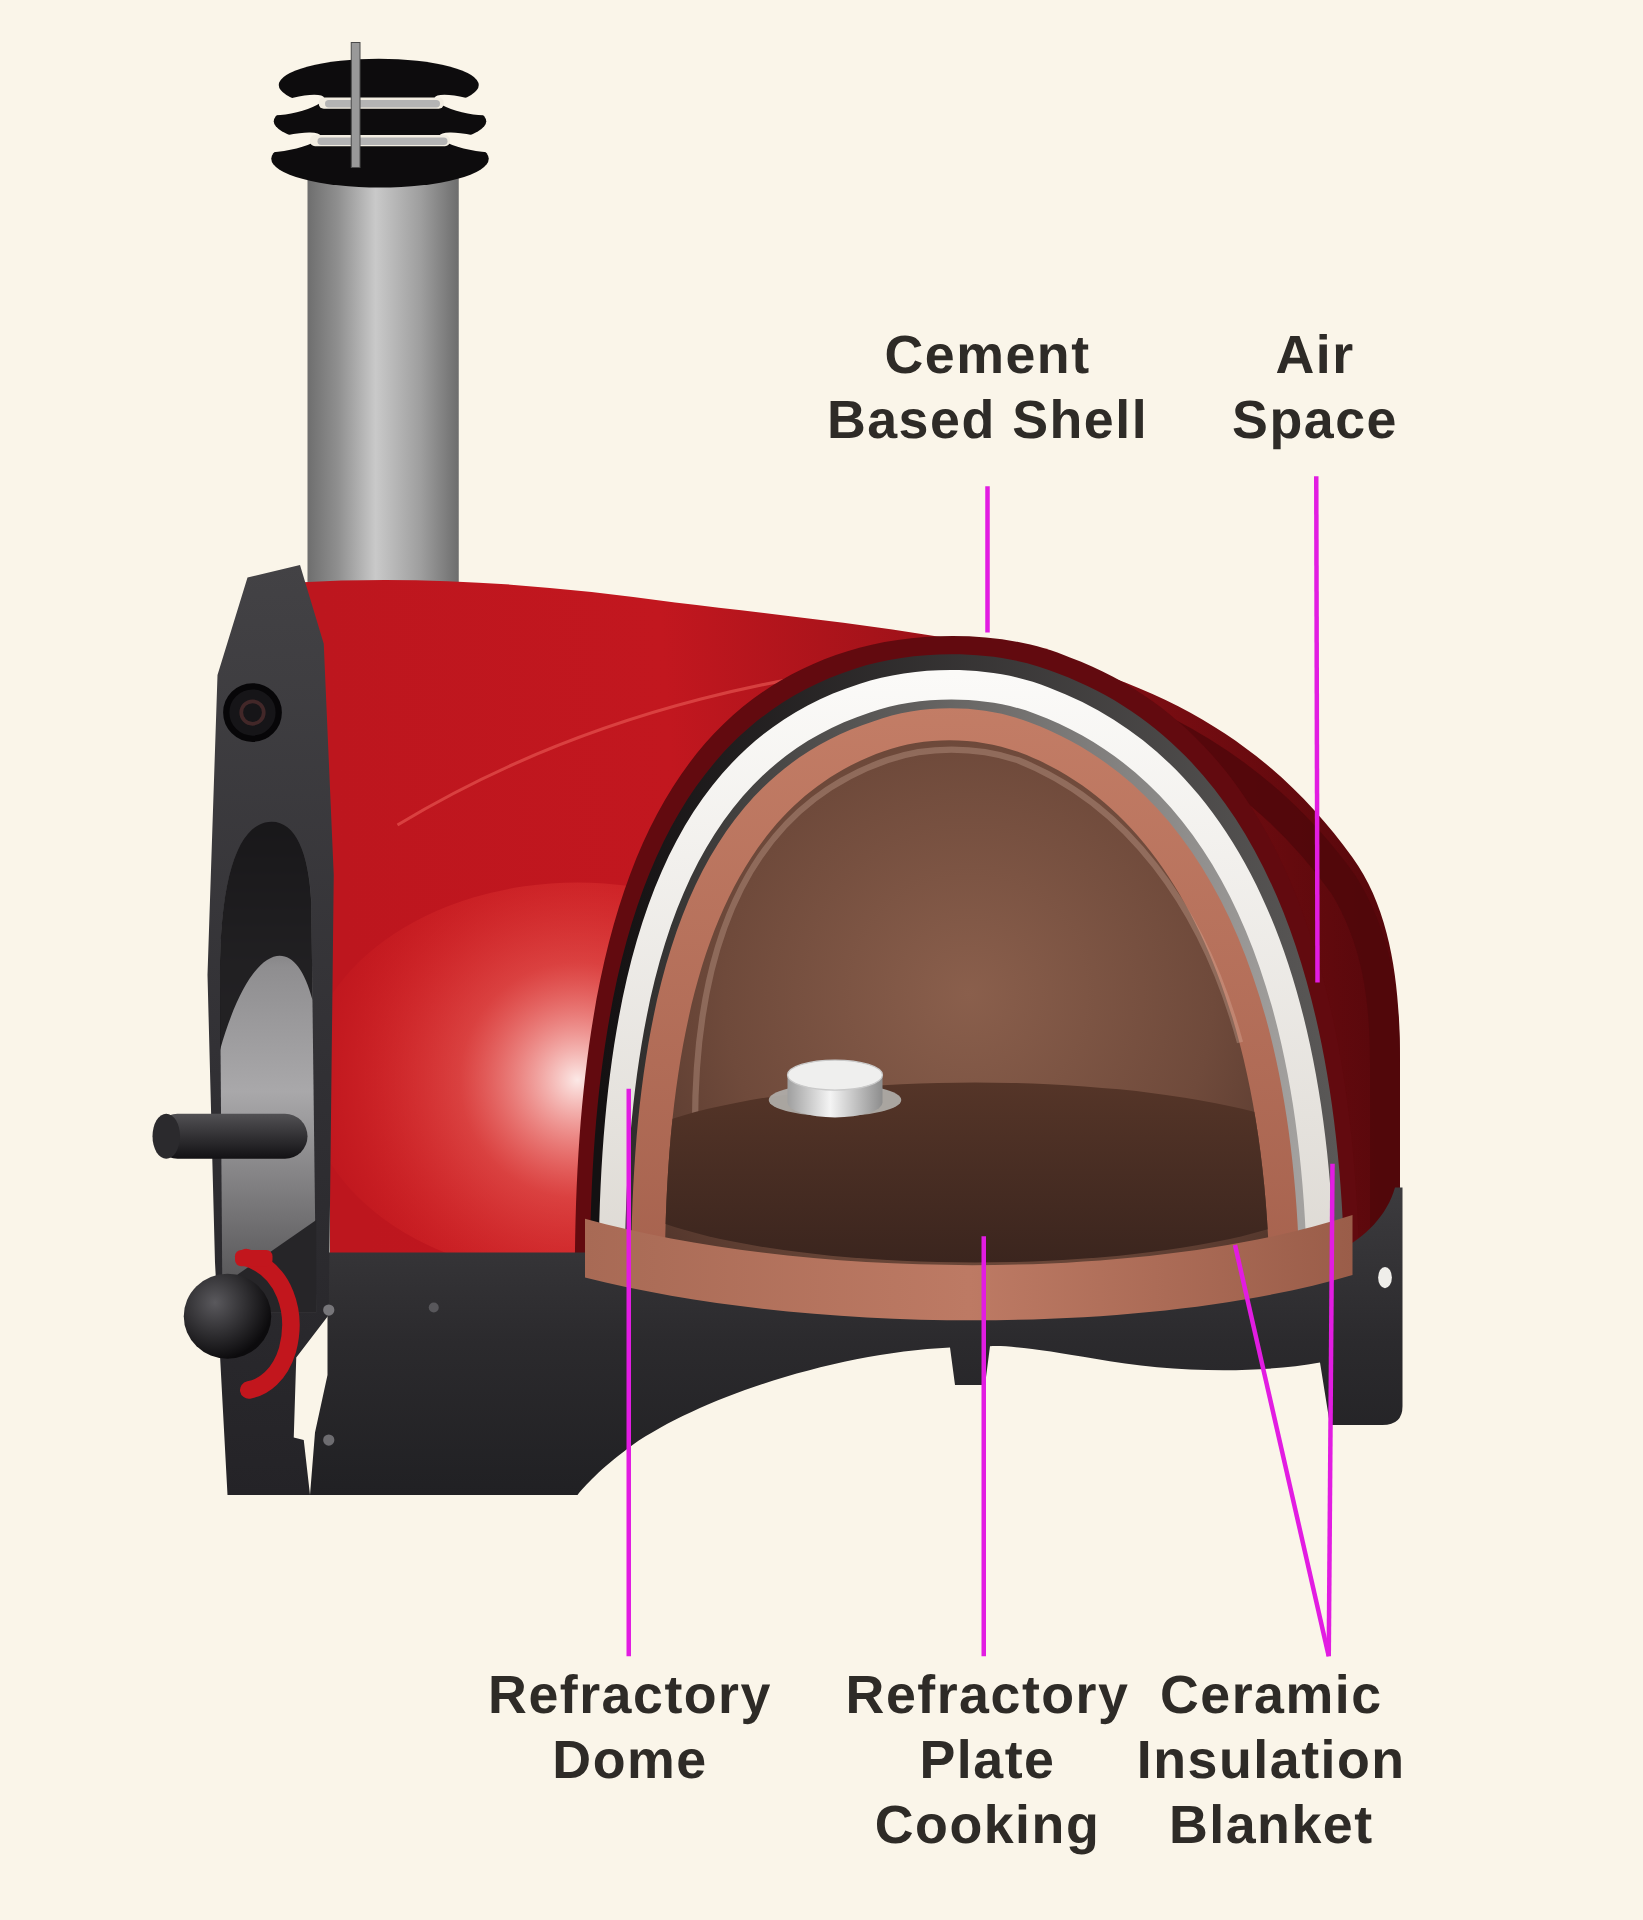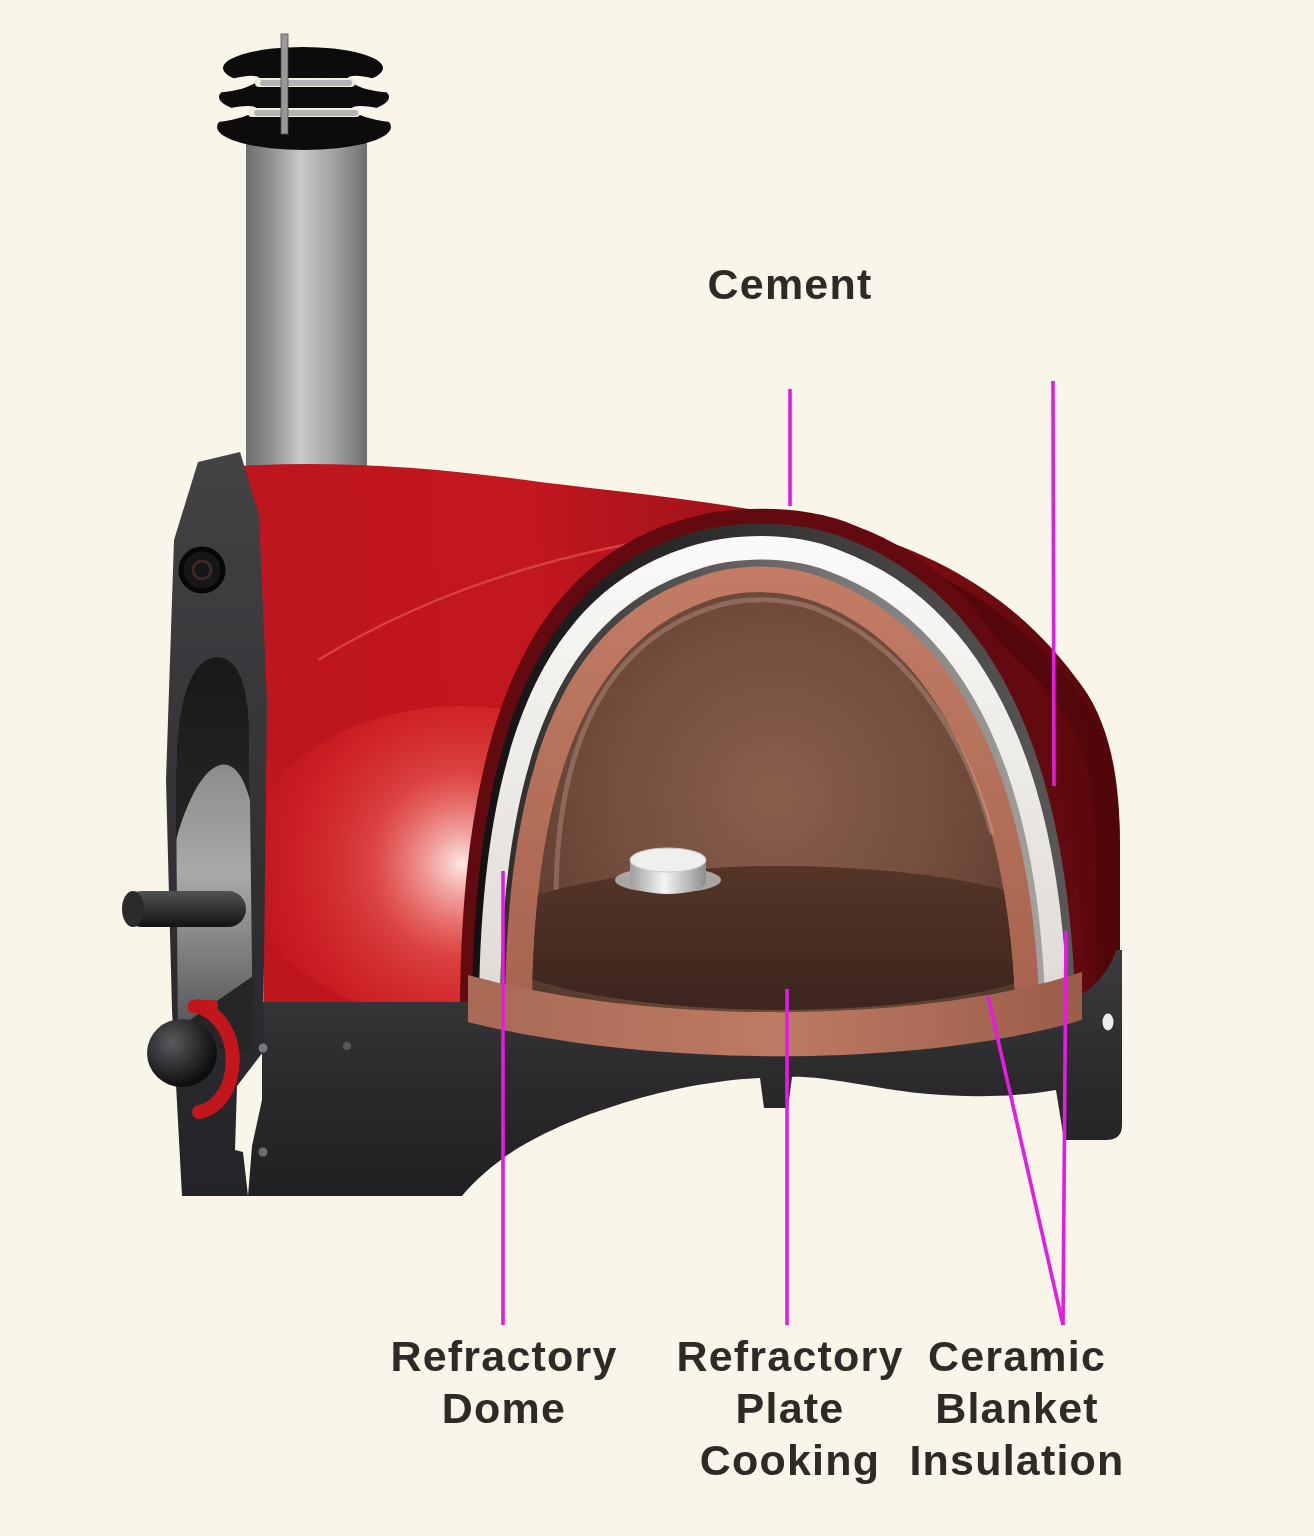--- a/index.html
+++ b/index.html
@@ -230,33 +230,38 @@
       <line class="callout" x1="1053" y1="381" x2="1054" y2="786"></line>
       <line class="callout" x1="503" y1="871" x2="503" y2="1325"></line>
       <line class="callout" x1="787" y1="989" x2="787" y2="1325"></line>
       <line class="callout" x1="1066" y1="931" x2="1063" y2="1325"></line>
       <line class="callout" x1="988" y1="996" x2="1063" y2="1325"></line>
     </g>
   </svg>
 
   <div class="diagram-label" style="left:790px;top:258px">
     <span>Cement</span>
-  </div>
-
+    <span>Based Shell</span>
+  </div>
+
+  <div class="diagram-label" style="left:1052px;top:258px">
+    <span>Air</span>
+    <span>Space</span>
+  </div>
 
   <div class="diagram-label" style="left:504px;top:1330px">
     <span>Refractory</span>
     <span>Dome</span>
   </div>
 
   <div class="diagram-label" style="left:790px;top:1330px">
     <span>Refractory</span>
     <span>Plate</span>
     <span>Cooking</span>
   </div>
 
   <div class="diagram-label" style="left:1017px;top:1330px">
     <span>Ceramic</span>
+    <span>Insulation</span>
     <span>Blanket</span>
-    <span>Insulation</span>
   </div>
 
 </div>
 
 </body></html>

